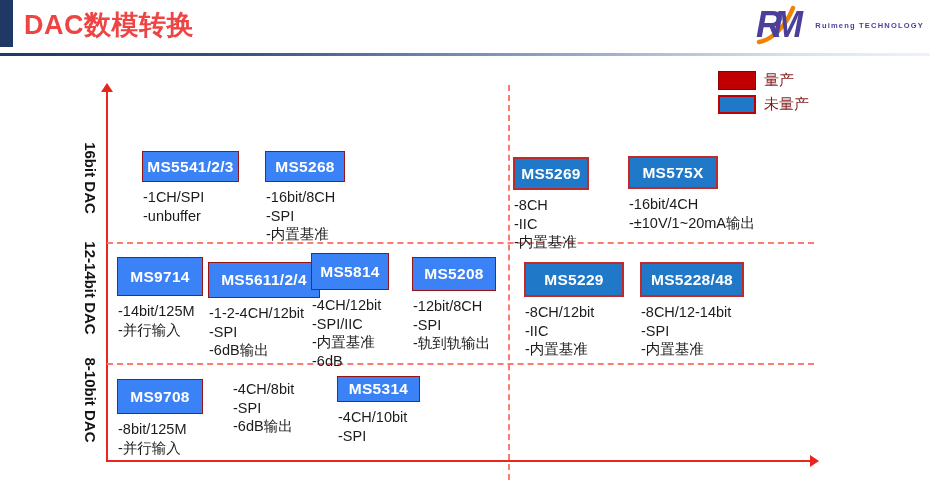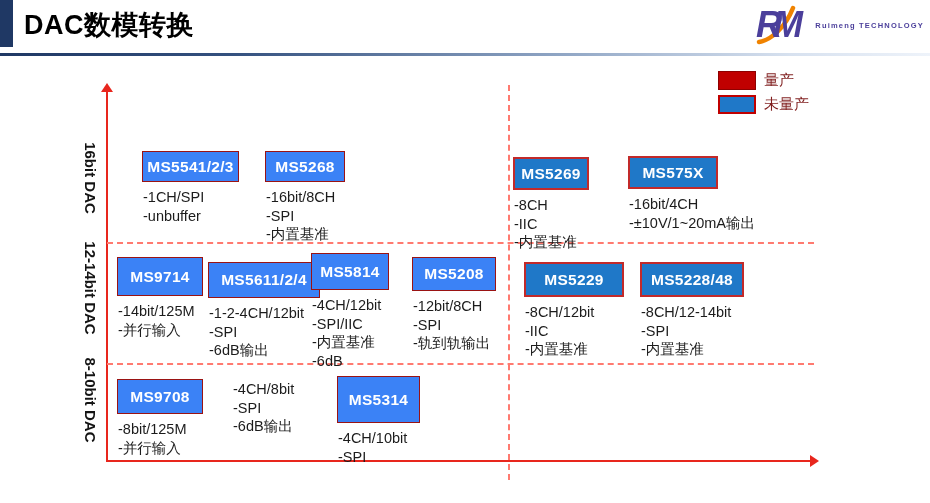--- a/index.html
+++ b/index.html
@@ -4,21 +4,21 @@
 <style>
   html,body{margin:0;padding:0;}
   body{
     width:930px;height:503px;position:relative;overflow:hidden;
     background:#ffffff;
     font-family:"Liberation Sans","DejaVu Sans",sans-serif;
     -webkit-font-smoothing:antialiased;
   }
   
   .hdr-block{position:absolute;left:0;top:0;width:13px;height:47px;background:#1f3864;}
-  .page-title{position:absolute;left:24px;top:7px;font-size:27px;font-weight:600;color:#000000;letter-spacing:.5px;}
+  .page-title{position:absolute;left:24px;top:7px;font-size:27px;font-weight:600;color:#ef4444;letter-spacing:.5px;}
   .hdr-rule{position:absolute;left:0;top:53px;width:930px;height:3px;
     background:linear-gradient(to right,#1f3864 0%,#34517f 25%,#8fa5c4 60%,#d7e1ef 85%,#eef3fa 100%);}
   
   .logo{position:absolute;right:6px;top:4px;display:flex;align-items:center;gap:4px;}
   .logo-text{display:flex;flex-direction:column;line-height:1;}
   .logo-cn{font-size:21px;font-weight:700;color:#4b3f9b;letter-spacing:2px;}
   .logo-en{font-size:7.5px;font-weight:700;color:#4b3f9b;letter-spacing:1.2px;margin-top:2px;}
   
   .legend{position:absolute;left:718px;top:70px;display:flex;flex-direction:column;gap:4px;}
   .legend-row{display:flex;align-items:center;gap:8px;height:20px;}
@@ -187,18 +187,18 @@
 
 <div class="product" style="left:232px;top:374px;">
   <ul class="specs">
     <li>-4CH/8bit</li>
     <li>-SPI</li>
     <li>-6dB输出</li>
   </ul>
 </div>
 
 <div class="product" style="left:337px;top:376px;">
-  <div class="chip red" style="width:83px;height:47px;">MS5314</div>
+  <div class="chip red" style="width:83px;height:26px;">MS5314</div>
   <ul class="specs">
     <li>-4CH/10bit</li>
     <li>-SPI</li>
   </ul>
 </div>
 
 </body></html>

